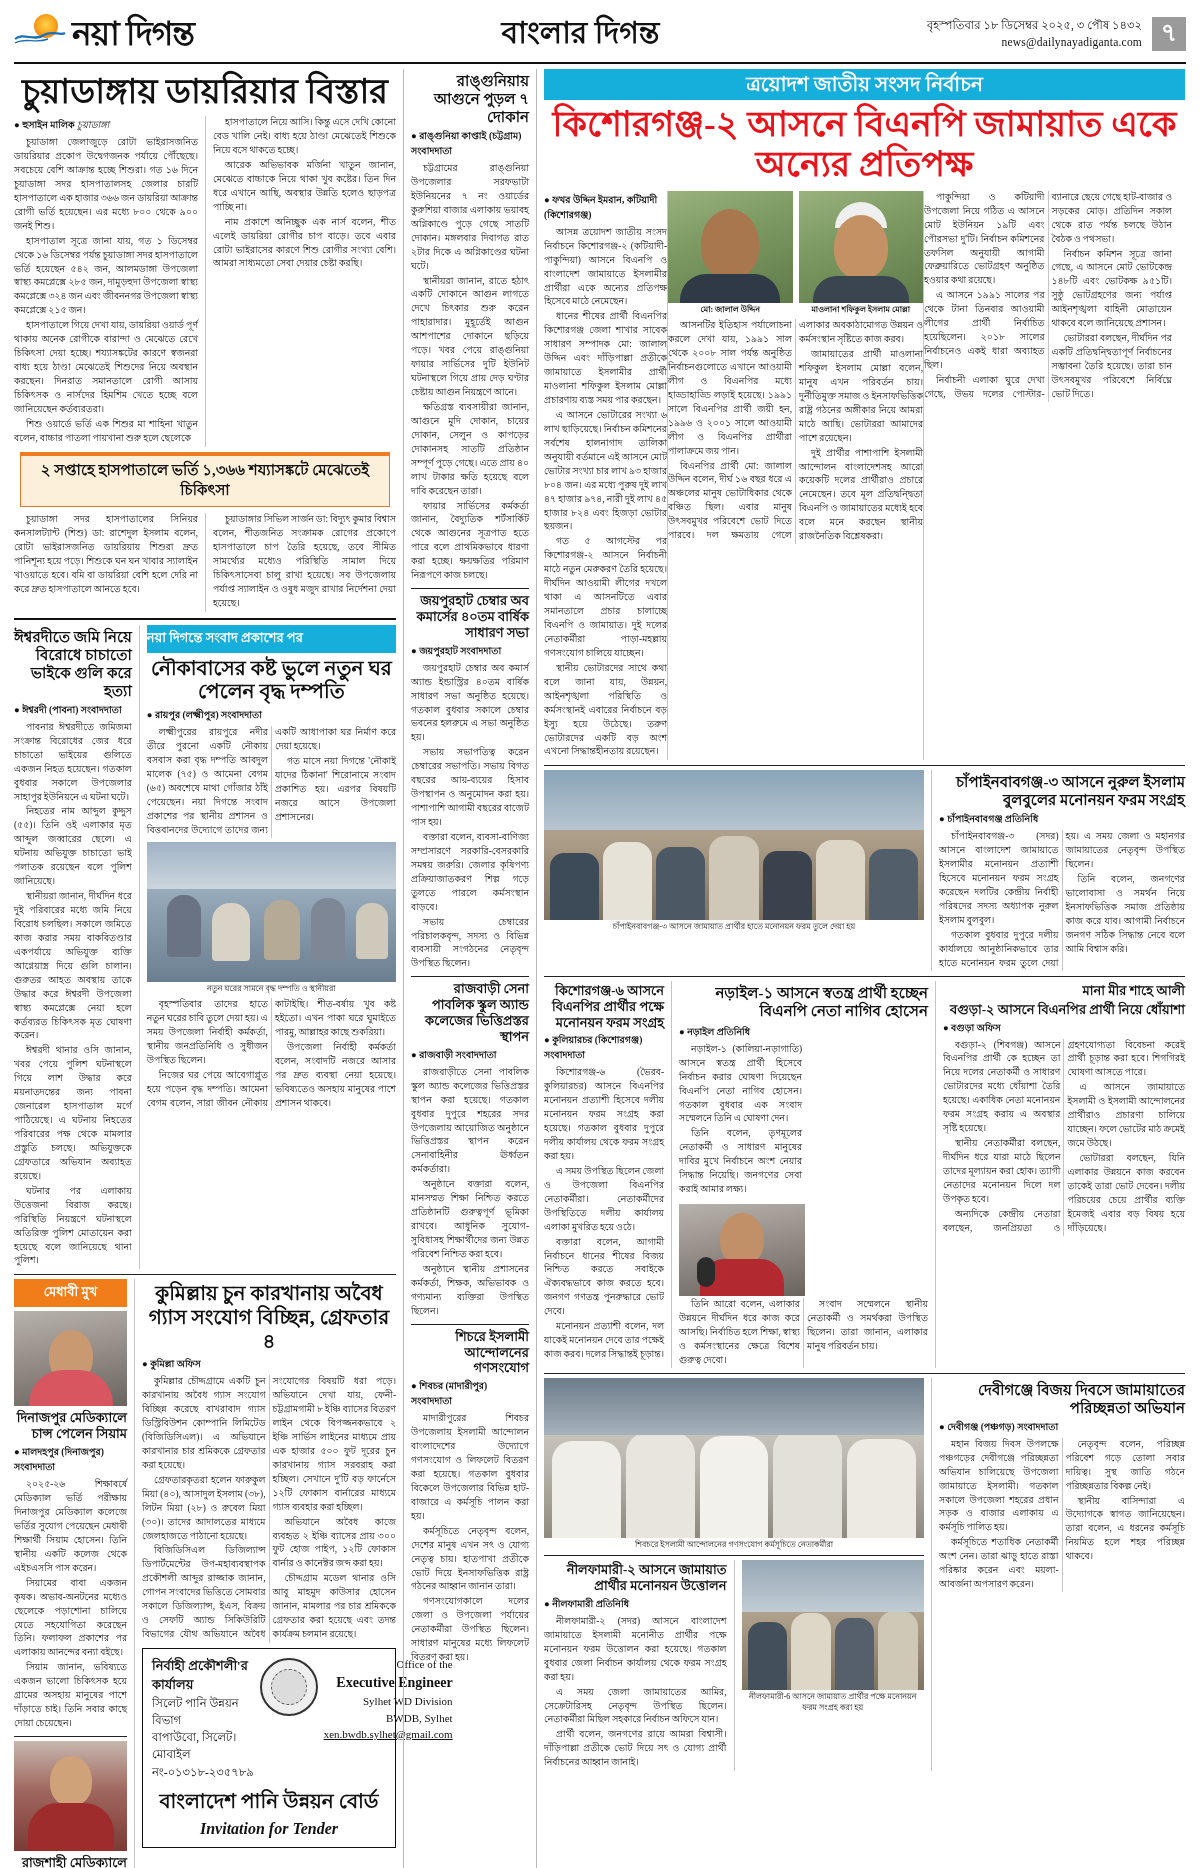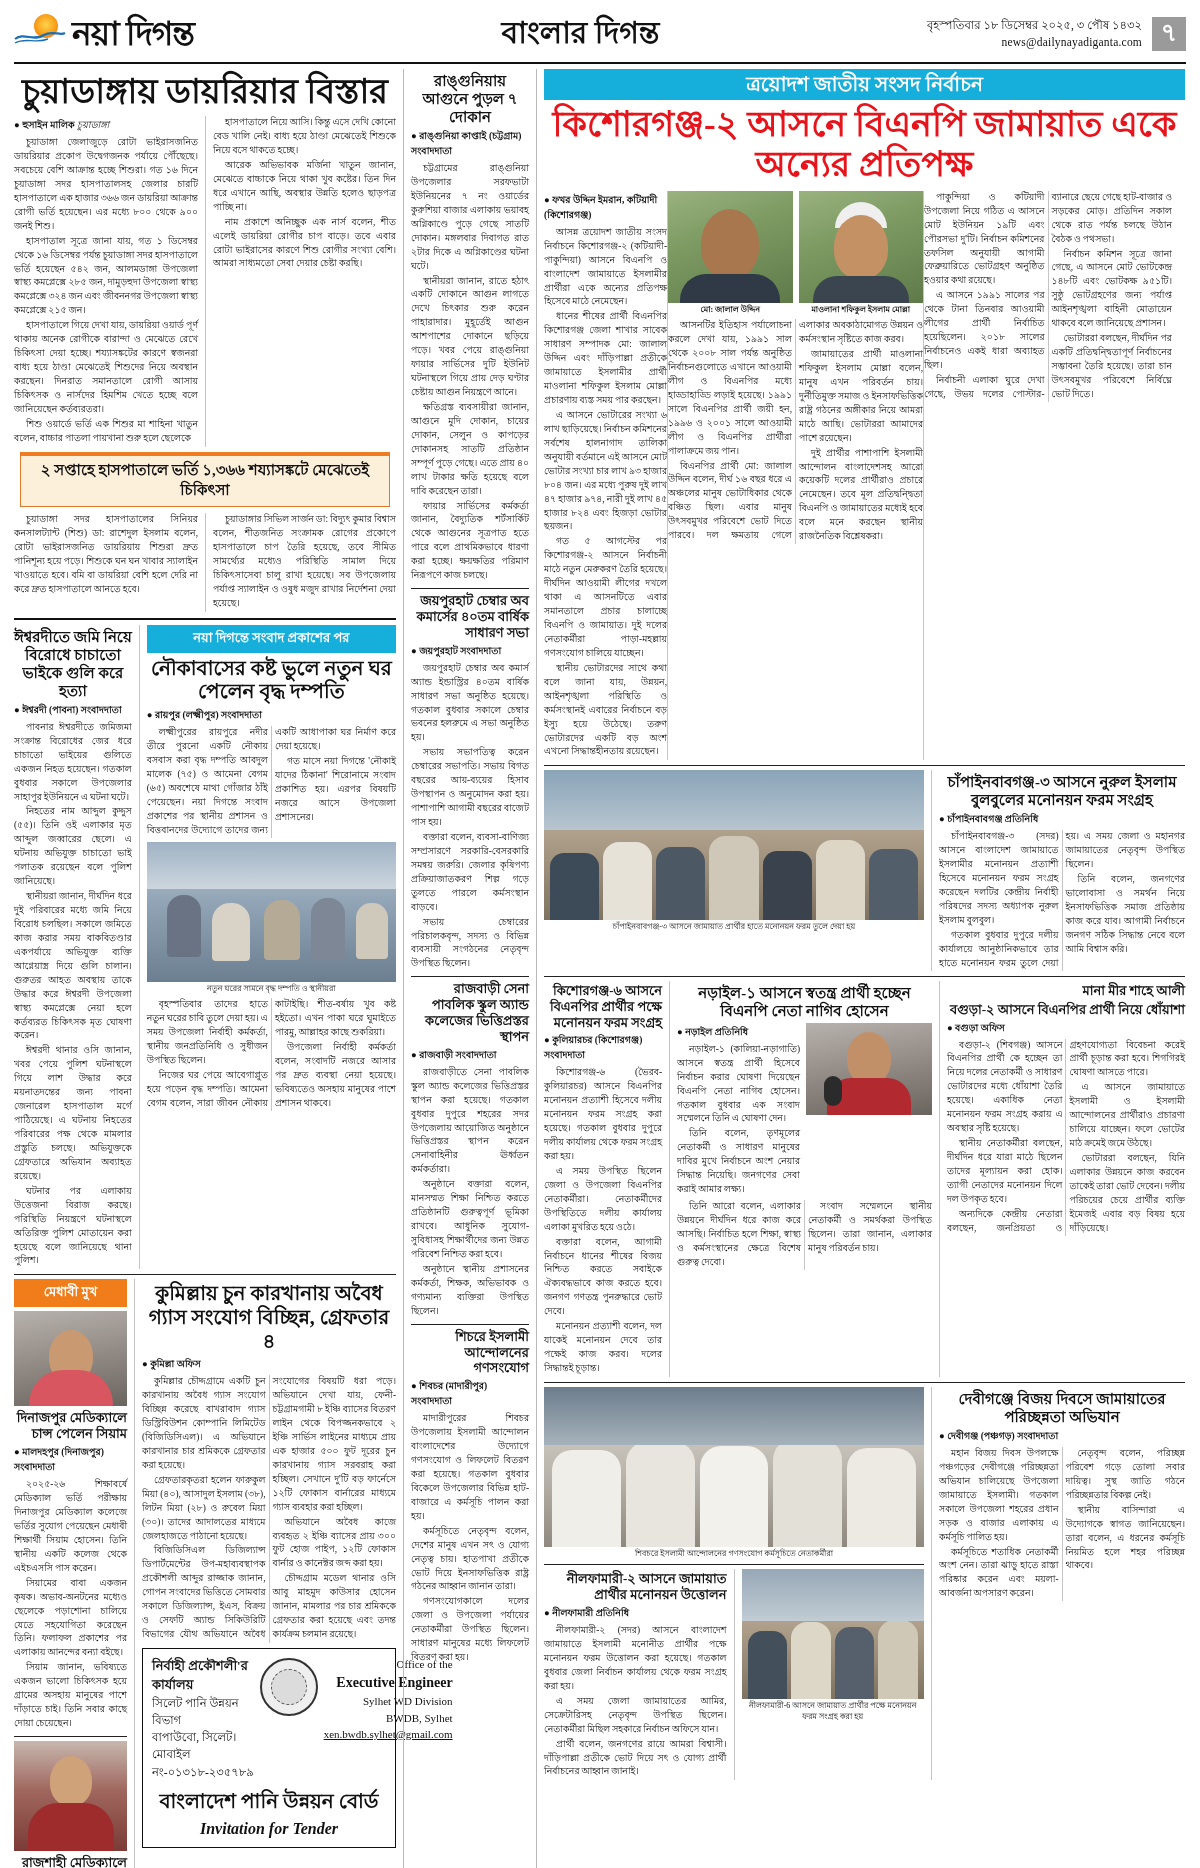--- a/index.html
+++ b/index.html
@@ -30,21 +30,21 @@
   .head-meta .mail { font-family:"Liberation Serif",serif; letter-spacing:0.2px; }
   .pageno { width:34px; height:34px; background:#9a9a9a; color:#fff; font-size:25px; font-weight:bold;
      display:flex; align-items:center; justify-content:center; }
   .rule-thick { border-top:2.5px solid #111; margin-top:2px; }
 
   
   .body-grid { display:flex; gap:0; margin-top:5px; }
   .colsep { width:1px; background:#b9b9b9; margin:0 7px; flex:0 0 1px; }
   .art-h1 { font-size:34px; font-weight:bold; line-height:1.12; text-align:center; margin:4px 0 5px; }
   .art-h2 { font-size:20px; font-weight:bold; line-height:1.18; text-align:center; margin:3px 0 4px; }
-  .art-h3 { font-size:15px; font-weight:bold; line-height:1.2; text-align:center; margin:3px 0 3px; }
+  .art-h3 { font-size:15px; font-weight:bold; line-height:1.2; text-align:right; margin:3px 0 3px; }
   .art-h4 { font-size:13px; font-weight:bold; line-height:1.22; text-align:right; margin:2px 0 3px; }
   .byline { font-size:9.5px; font-weight:bold; margin:2px 0 3px; }
   .byline .dot { color:#111; }
   .byline .loc { font-style:italic; font-weight:normal; }
   .para { font-size:9.3px; line-height:1.5; text-align:justify; text-indent:12px; margin:0 0 1px; hyphens:auto;
           word-spacing:-0.3px; }
   .cap { font-size:8px; line-height:1.3; text-align:center; margin-top:2px; }
   .hr-thin { border-top:1px solid #222; margin:5px 0 4px; }
   .hr-dbl { border-top:2px solid #111; margin:6px 0 5px; }
 
@@ -64,21 +64,21 @@
   .ph-group { background:linear-gradient(180deg,#b9c7d2 0%,#8fa3b4 45%,#6c7f90 100%); }
   .ph-indoor { background:linear-gradient(180deg,#c9bfae 0%,#a99a85 50%,#7e7261 100%); }
   .ph-person { background:linear-gradient(170deg,#b8b2ac 0%,#8e8781 55%,#6a645f 100%); }
   .ph-red { background:linear-gradient(180deg,#c7b7ae 0%,#a0675e 45%,#7b3b36 100%); }
   .ph-white { background:linear-gradient(180deg,#dedbd4 0%,#b9b4ab 55%,#8e887e 100%); }
   .blob { position:absolute; border-radius:50%; }
 
   
   .orange-label { background:#f07d1a; color:#fff; font-weight:bold; font-size:13px; text-align:center;
       padding:3px 0 4px; }
-  .cyan-label { background:#16aedb; color:#fff; font-weight:bold; font-size:13px; text-align:center;
+  .cyan-label { background:#16aedb; color:#fff; font-weight:bold; font-size:13px; text-align:left;
       padding:3px 0 4px; }
 
   
   .tender { border:1.6px solid #111; padding:7px 9px 8px; margin-top:5px; font-family:"Liberation Serif",serif; }
   .tender-top { display:flex; justify-content:space-between; align-items:flex-start; gap:6px; }
   .t-left { font-size:11.5px; line-height:1.5; }
   .t-left .b1 { font-weight:bold; font-size:13px; }
   .t-seal { width:58px; height:58px; border-radius:50%; border:2px solid #333; position:relative;
       background:#efefef; flex:0 0 58px; margin-top:2px; }
   .t-seal:after { content:""; position:absolute; inset:9px; border-radius:50%; border:1px dashed #555;
@@ -392,21 +392,21 @@
           <div class="byline"><span class="dot">●</span>
             <span>কুলিয়ারচর (কিশোরগঞ্জ) সংবাদদাতা</span></div>
           <p class="para">কিশোরগঞ্জ-৬ (ভৈরব-কুলিয়ারচর) আসনে বিএনপির মনোনয়ন প্রত্যাশী হিসেবে দলীয় মনোনয়ন ফরম সংগ্রহ করা হয়েছে। গতকাল বুধবার দুপুরে দলীয় কার্যালয় থেকে ফরম সংগ্রহ করা হয়।</p>
           <p class="para">এ সময় উপস্থিত ছিলেন জেলা ও উপজেলা বিএনপির নেতাকর্মীরা। নেতাকর্মীদের উপস্থিতিতে দলীয় কার্যালয় এলাকা মুখরিত হয়ে ওঠে।</p>
           <p class="para">বক্তারা বলেন, আগামী নির্বাচনে ধানের শীষের বিজয় নিশ্চিত করতে সবাইকে ঐক্যবদ্ধভাবে কাজ করতে হবে। জনগণ গণতন্ত্র পুনরুদ্ধারে ভোট দেবে।</p>
           <p class="para">মনোনয়ন প্রত্যাশী বলেন, দল যাকেই মনোনয়ন দেবে তার পক্ষেই কাজ করব। দলের সিদ্ধান্তই চূড়ান্ত।</p>
         </div>
         <div style="width:1px;background:#c4c4c4"></div>
         <div style="width:255px">
           <div class="art-h3">নড়াইল-১ আসনে স্বতন্ত্র প্রার্থী হচ্ছেন বিএনপি নেতা নাগিব হোসেন</div>
-          <div style="display:flex;gap:6px;">
+          <div style="display:flex;gap:6px;flex-direction:column;">
             <div style="width:123px">
               <div class="byline"><span class="dot">●</span>
                 <span>নড়াইল প্রতিনিধি</span></div>
               <p class="para">নড়াইল-১ (কালিয়া-নড়াগাতি) আসনে স্বতন্ত্র প্রার্থী হিসেবে নির্বাচন করার ঘোষণা দিয়েছেন বিএনপি নেতা নাগিব হোসেন। গতকাল বুধবার এক সংবাদ সম্মেলনে তিনি এ ঘোষণা দেন।</p>
               <p class="para">তিনি বলেন, তৃণমূলের নেতাকর্মী ও সাধারণ মানুষের দাবির মুখে নির্বাচনে অংশ নেয়ার সিদ্ধান্ত নিয়েছি। জনগণের সেবা করাই আমার লক্ষ্য।</p>
             </div>
             <div style="width:126px">
               <div class="photo ph-person" style="height:92px;position:relative">
                 <div class="blob" style="left:50%;top:10%;transform:translateX(-50%);width:44px;height:52px;border-radius:50% 50% 44% 44%;background:#c29068;"></div>
                 <div class="blob" style="left:50%;top:60%;transform:translateX(-50%);width:84px;height:40px;border-radius:24px 24px 0 0;background:#b22a2f;"></div>

